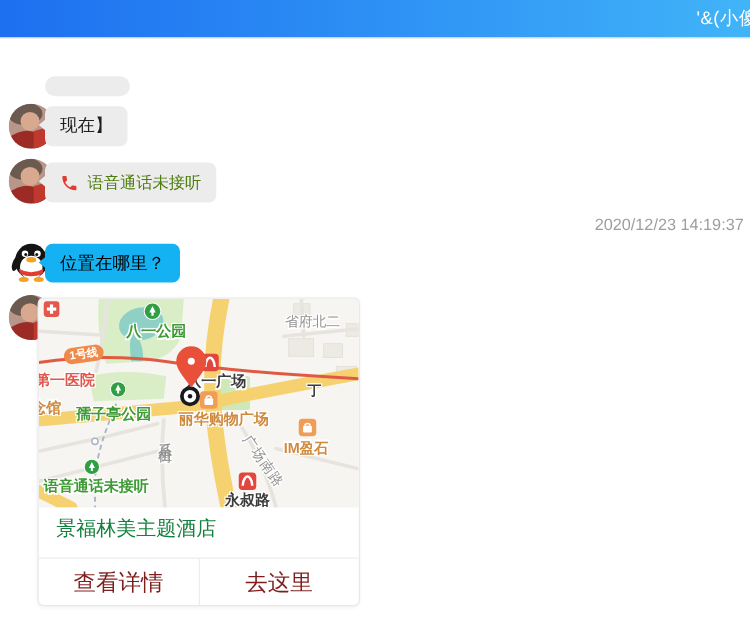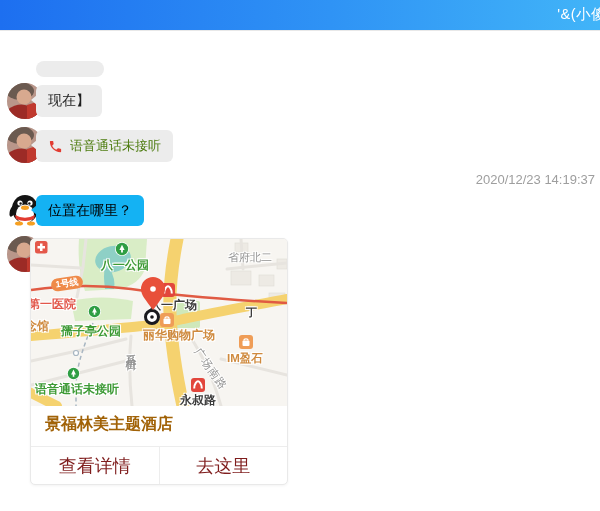--- a/index.html
+++ b/index.html
@@ -52,21 +52,21 @@
   .ml-implaza{left:196px;top:112px;font-size:11.5px;}
   .ml-ximazhuang{left:92px;top:106px;writing-mode:vertical-rl;letter-spacing:2px;}
   .ml-gcsouth{left:172px;top:106px;transform:rotate(55deg);transform-origin:0 0;letter-spacing:1px;}
   .ml-xiangshan{left:4px;top:142px;}
   .ml-yongshu{left:149px;top:153px;}
   .ml-ding{left:215px;top:66px;font-size:11px;}
   .line1-pill{position:absolute;left:20px;top:38px;z-index:2;width:32px;height:13px;border-radius:7px;
     background:#ef8a49;color:#fff;font-size:9px;line-height:13px;text-align:center;transform:rotate(-8deg);font-weight:bold;text-shadow:none;}
 
   .card-info{padding:8px 14px 12px 14px;}
-  .card-title{font-size:16px;font-weight:bold;color:#a16207;line-height:20px;}
+  .card-title{font-size:16px;font-weight:normal;color:#15803d;line-height:20px;}
   .card-addr{font-size:12px;color:#9b9b9b;margin-top:6px;line-height:14px;}
   .card-actions{display:flex;border-top:1px solid #ededed;height:37px;}
   .card-btn{flex:1;display:flex;align-items:center;justify-content:center;font-size:18px;font-weight:normal;color:#7f1d1d;cursor:pointer;}
   .card-btn + .card-btn{border-left:1px solid #ededed;}
 </style>
 </head>
 <body>
 
 <div class="stage">
 

